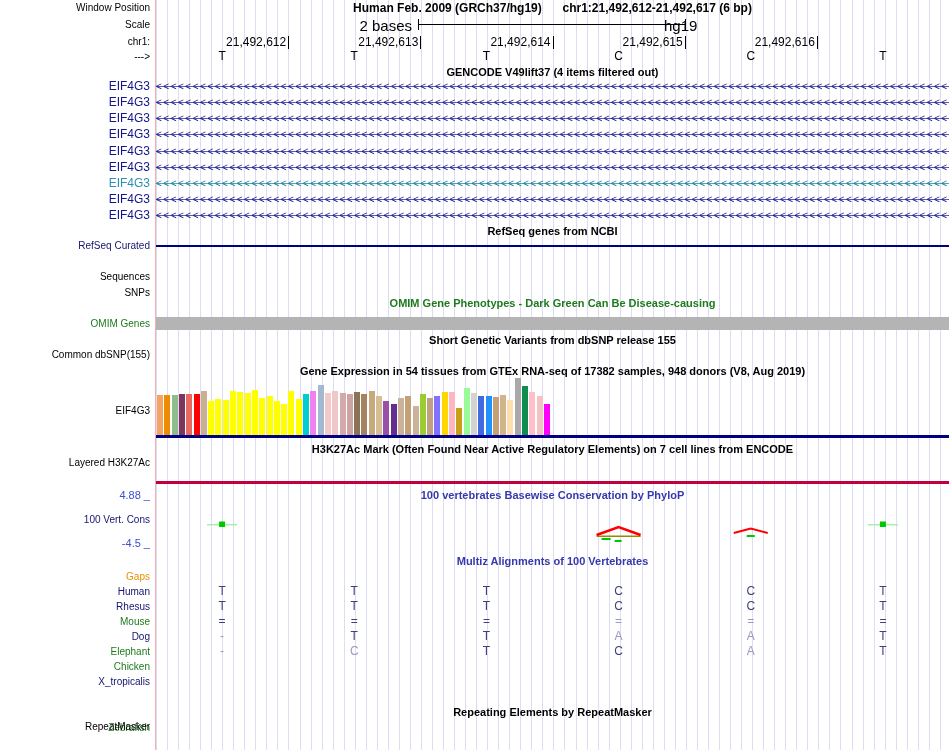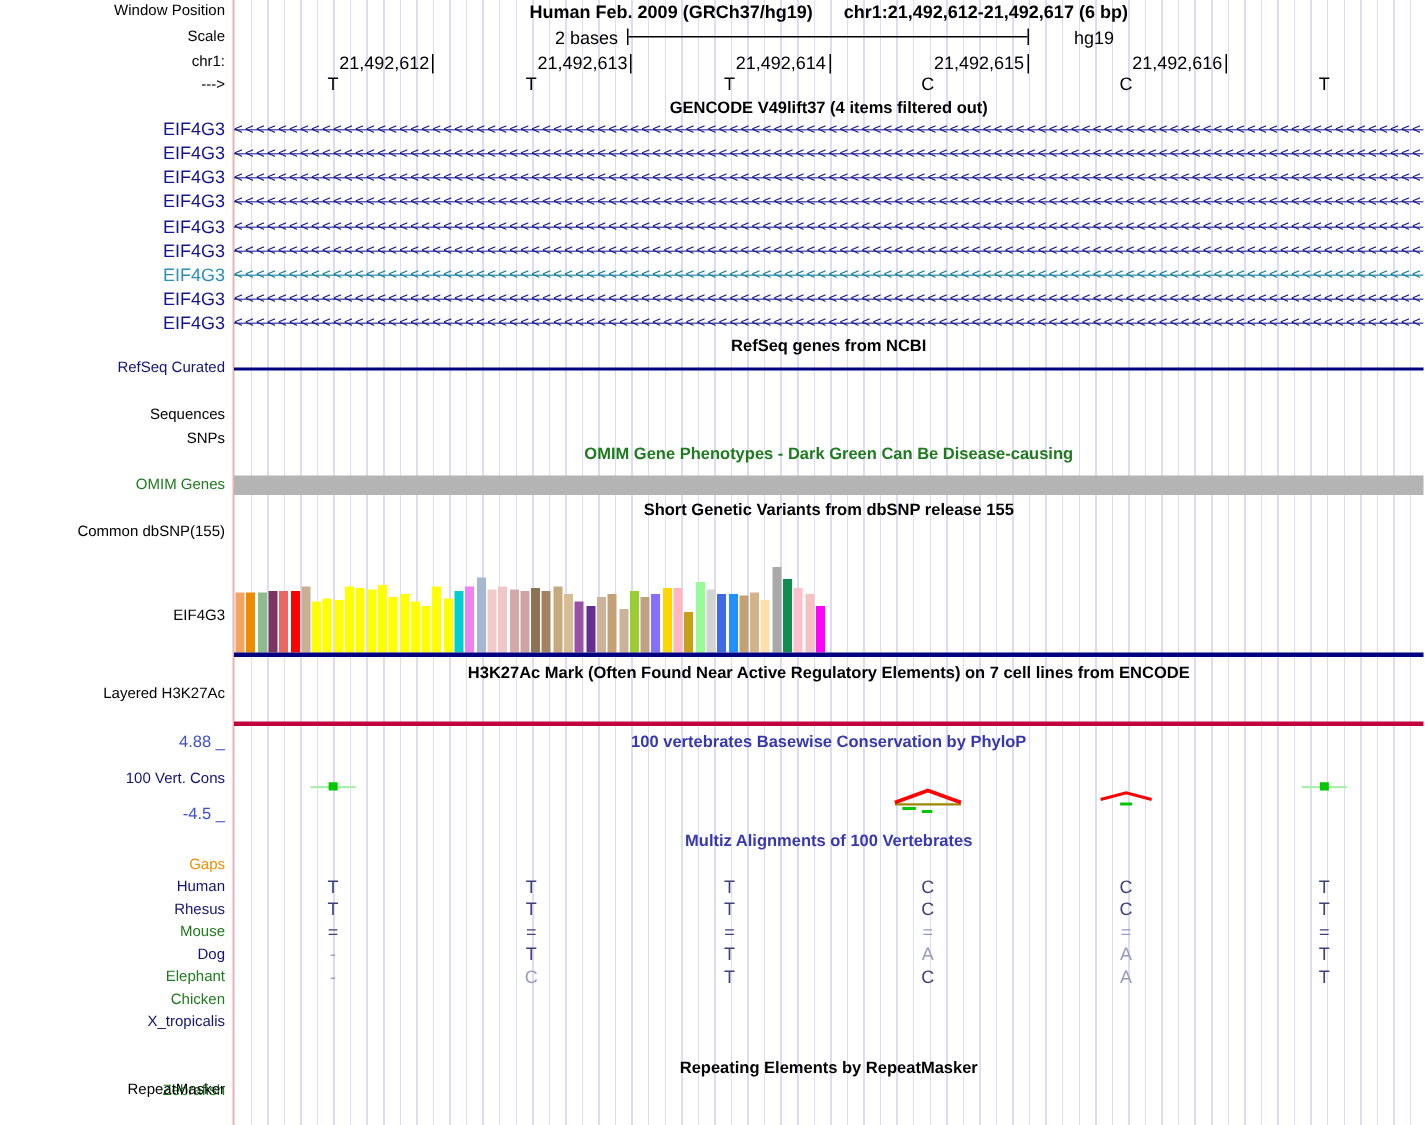--- a/index.html
+++ b/index.html
@@ -5,21 +5,21 @@
   html,body{margin:0;padding:0;background:#fff;}
   #browser{
     position:relative;width:950px;height:750px;background:#fff;overflow:hidden;
     font-family:"Liberation Sans","DejaVu Sans",sans-serif;color:#000;
   }
   .grid{position:absolute;left:156px;top:0;width:793px;height:750px;
     background:repeating-linear-gradient(to right,#DCDCF2 0,#DCDCF2 1px,transparent 1px,transparent 11.04px);}
   .pinksep{position:absolute;left:155px;top:0;width:1px;height:750px;background:#F2AFAF;}
   .lbl{position:absolute;left:0;width:150px;text-align:right;font-size:10px;line-height:13px;white-space:nowrap;}
   .ctitle{position:absolute;left:156px;width:793px;text-align:center;font-size:11px;line-height:12px;white-space:nowrap;font-weight:bold;}
-  .hdrline{position:absolute;font-size:12px;line-height:13px;white-space:nowrap;}
+  .hdrline{position:absolute;font-size:15px;line-height:13px;white-space:nowrap;}
   .navy{color:#14146E;}
   .green{color:#1E7A1E;}
   .orange{color:#E89000;}
   .blue{color:#3737AE;}
   .limitblue{color:#3C50C8;}
   .gencode-row{position:absolute;left:156px;width:793px;height:13px;overflow:hidden;
     font-size:10px;line-height:13px;letter-spacing:1.5px;white-space:nowrap;}
   .gencode-row::before{content:"";position:absolute;left:0;right:0;top:6px;height:1px;background:currentColor;opacity:.7;}
   .gencode-lbl{position:absolute;left:0;width:150px;text-align:right;font-size:12px;line-height:13px;}
   .hline{position:absolute;left:156px;width:793px;}
@@ -44,21 +44,21 @@
   <div class="lbl" style="top:35px">chr1:</div>
   <div class="lbl" style="top:50px">---&gt;</div>
 
   <div class="ctitle" style="top:2px;font-size:12px">
     <span>Human Feb. 2009 (GRCh37/hg19)</span>
     <span style="display:inline-block;width:14px"></span>
     <span>chr1:21,492,612-21,492,617 (6 bp)</span>
   </div>
   <div class="hdrline" style="top:19px;left:305px;width:107px;text-align:right">2 bases</div>
   <div class="scalebar" style="top:19px;left:418px;width:266px"></div>
-  <div class="hdrline" style="top:19px;left:716px">hg19</div>
+  <div class="hdrline" style="top:19px;left:664px">hg19</div>
   <div id="coords">
       <div class="coordnum" style="left: 176.167px;">21,492,612</div>
       <div class="coordtick" style="left: 288.167px;"></div>
       <div class="coordnum" style="left: 308.333px;">21,492,613</div>
       <div class="coordtick" style="left: 420.333px;"></div>
       <div class="coordnum" style="left: 440.5px;">21,492,614</div>
       <div class="coordtick" style="left: 552.5px;"></div>
       <div class="coordnum" style="left: 572.667px;">21,492,615</div>
       <div class="coordtick" style="left: 684.667px;"></div>
       <div class="coordnum" style="left: 704.833px;">21,492,616</div>
@@ -102,20 +102,21 @@
   <div class="lbl" style="top:270px">Sequences</div>
   <div class="lbl" style="top:286px">SNPs</div>
 
   <div class="ctitle green" style="top:297px">OMIM Gene Phenotypes - Dark Green Can Be Disease-causing</div>
   <div class="lbl green" style="top:317px">OMIM Genes</div>
   <div class="hline" id="omim-bar" style="top: 317px; height: 13px; background: rgb(180, 180, 180);"></div>
 
   <div class="ctitle" style="top:334px">Short Genetic Variants from dbSNP release 155</div>
   <div class="lbl" style="top:348px">Common dbSNP(155)</div>
 
+  <div class="ctitle" style="top:365px">Gene Expression in 54 tissues from GTEx RNA-seq of 17382 samples, 948 donors (V8, Aug 2019)</div>
   <div class="lbl" style="top:404px">EIF4G3</div>
   <div id="gtex-bars">
       <div class="bar" style="left: 157px; width: 6px; top: 395px; height: 40px; background: rgb(244, 164, 96);"></div>
       <div class="bar" style="left: 164.3px; width: 6px; top: 395px; height: 40px; background: rgb(237, 140, 0);"></div>
       <div class="bar" style="left: 171.6px; width: 6px; top: 395px; height: 40px; background: rgb(143, 188, 143);"></div>
       <div class="bar" style="left: 178.9px; width: 6px; top: 394px; height: 41px; background: rgb(125, 53, 96);"></div>
       <div class="bar" style="left: 186.2px; width: 6px; top: 394px; height: 41px; background: rgb(233, 104, 95);"></div>
       <div class="bar" style="left: 193.5px; width: 6px; top: 394px; height: 41px; background: rgb(255, 0, 0);"></div>
       <div class="bar" style="left: 200.8px; width: 6px; top: 391px; height: 44px; background: rgb(201, 176, 146);"></div>
       <div class="bar" style="left: 208.1px; width: 6px; top: 401px; height: 34px; background: rgb(255, 255, 0);"></div>

